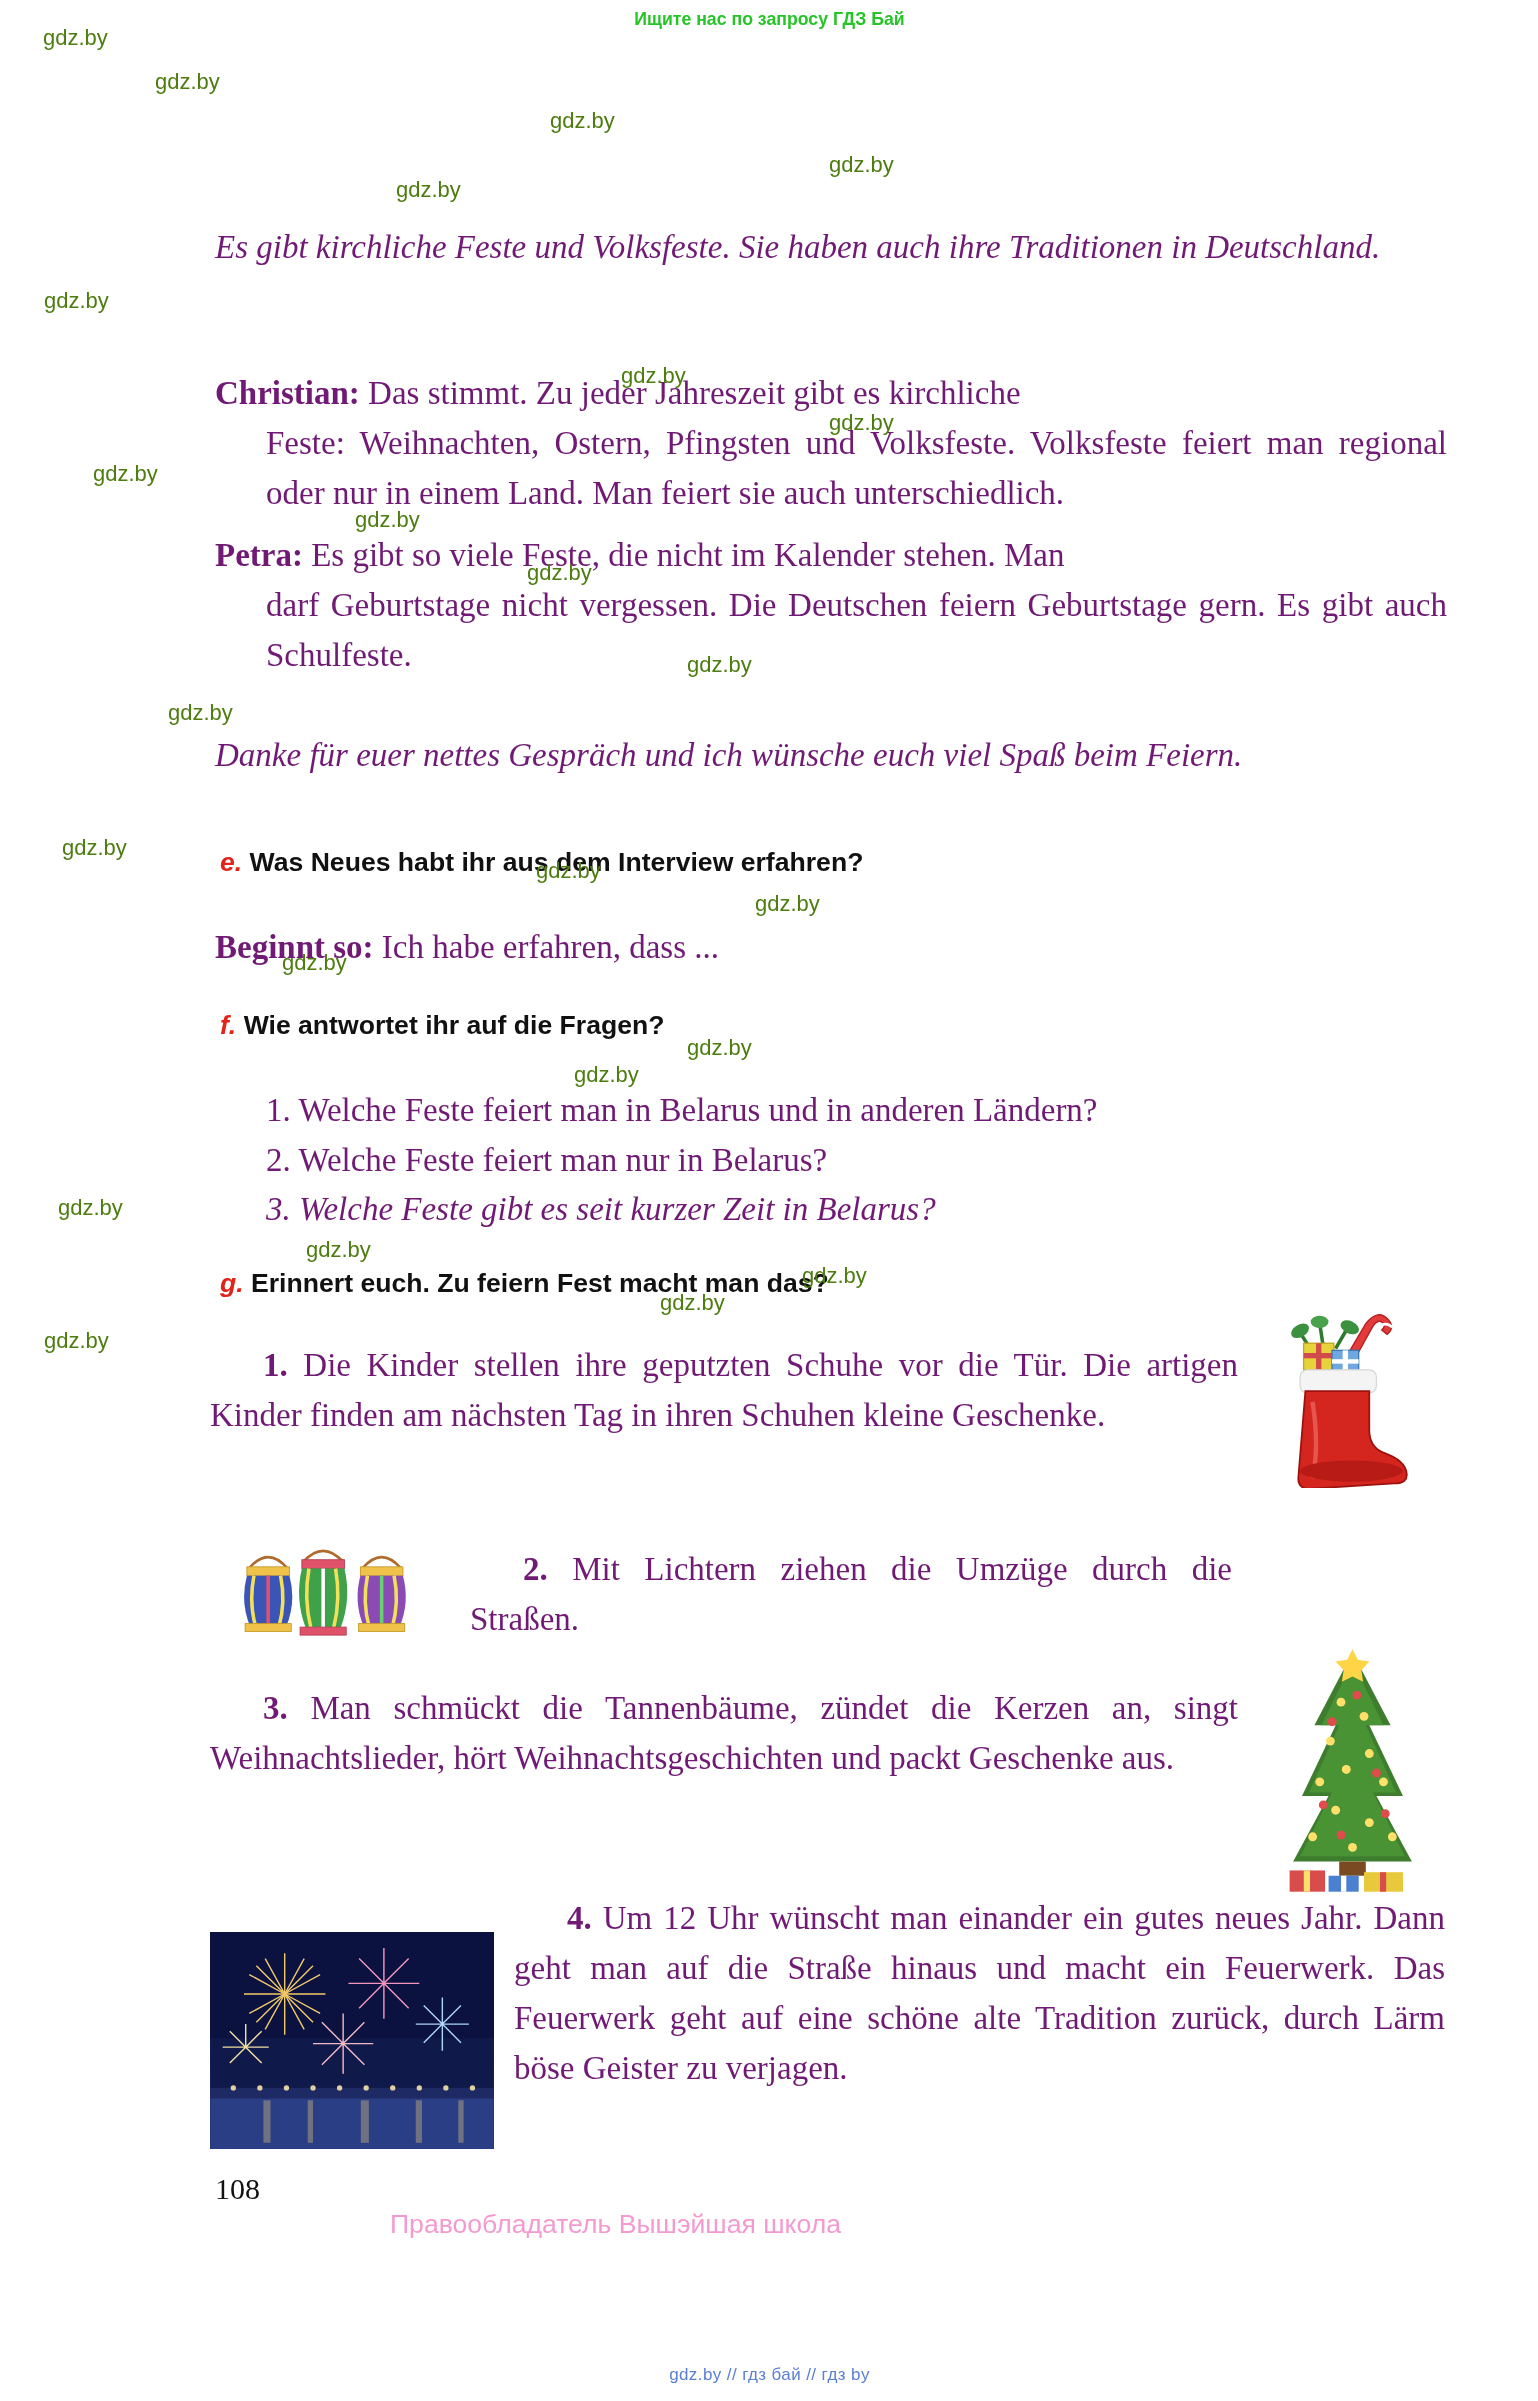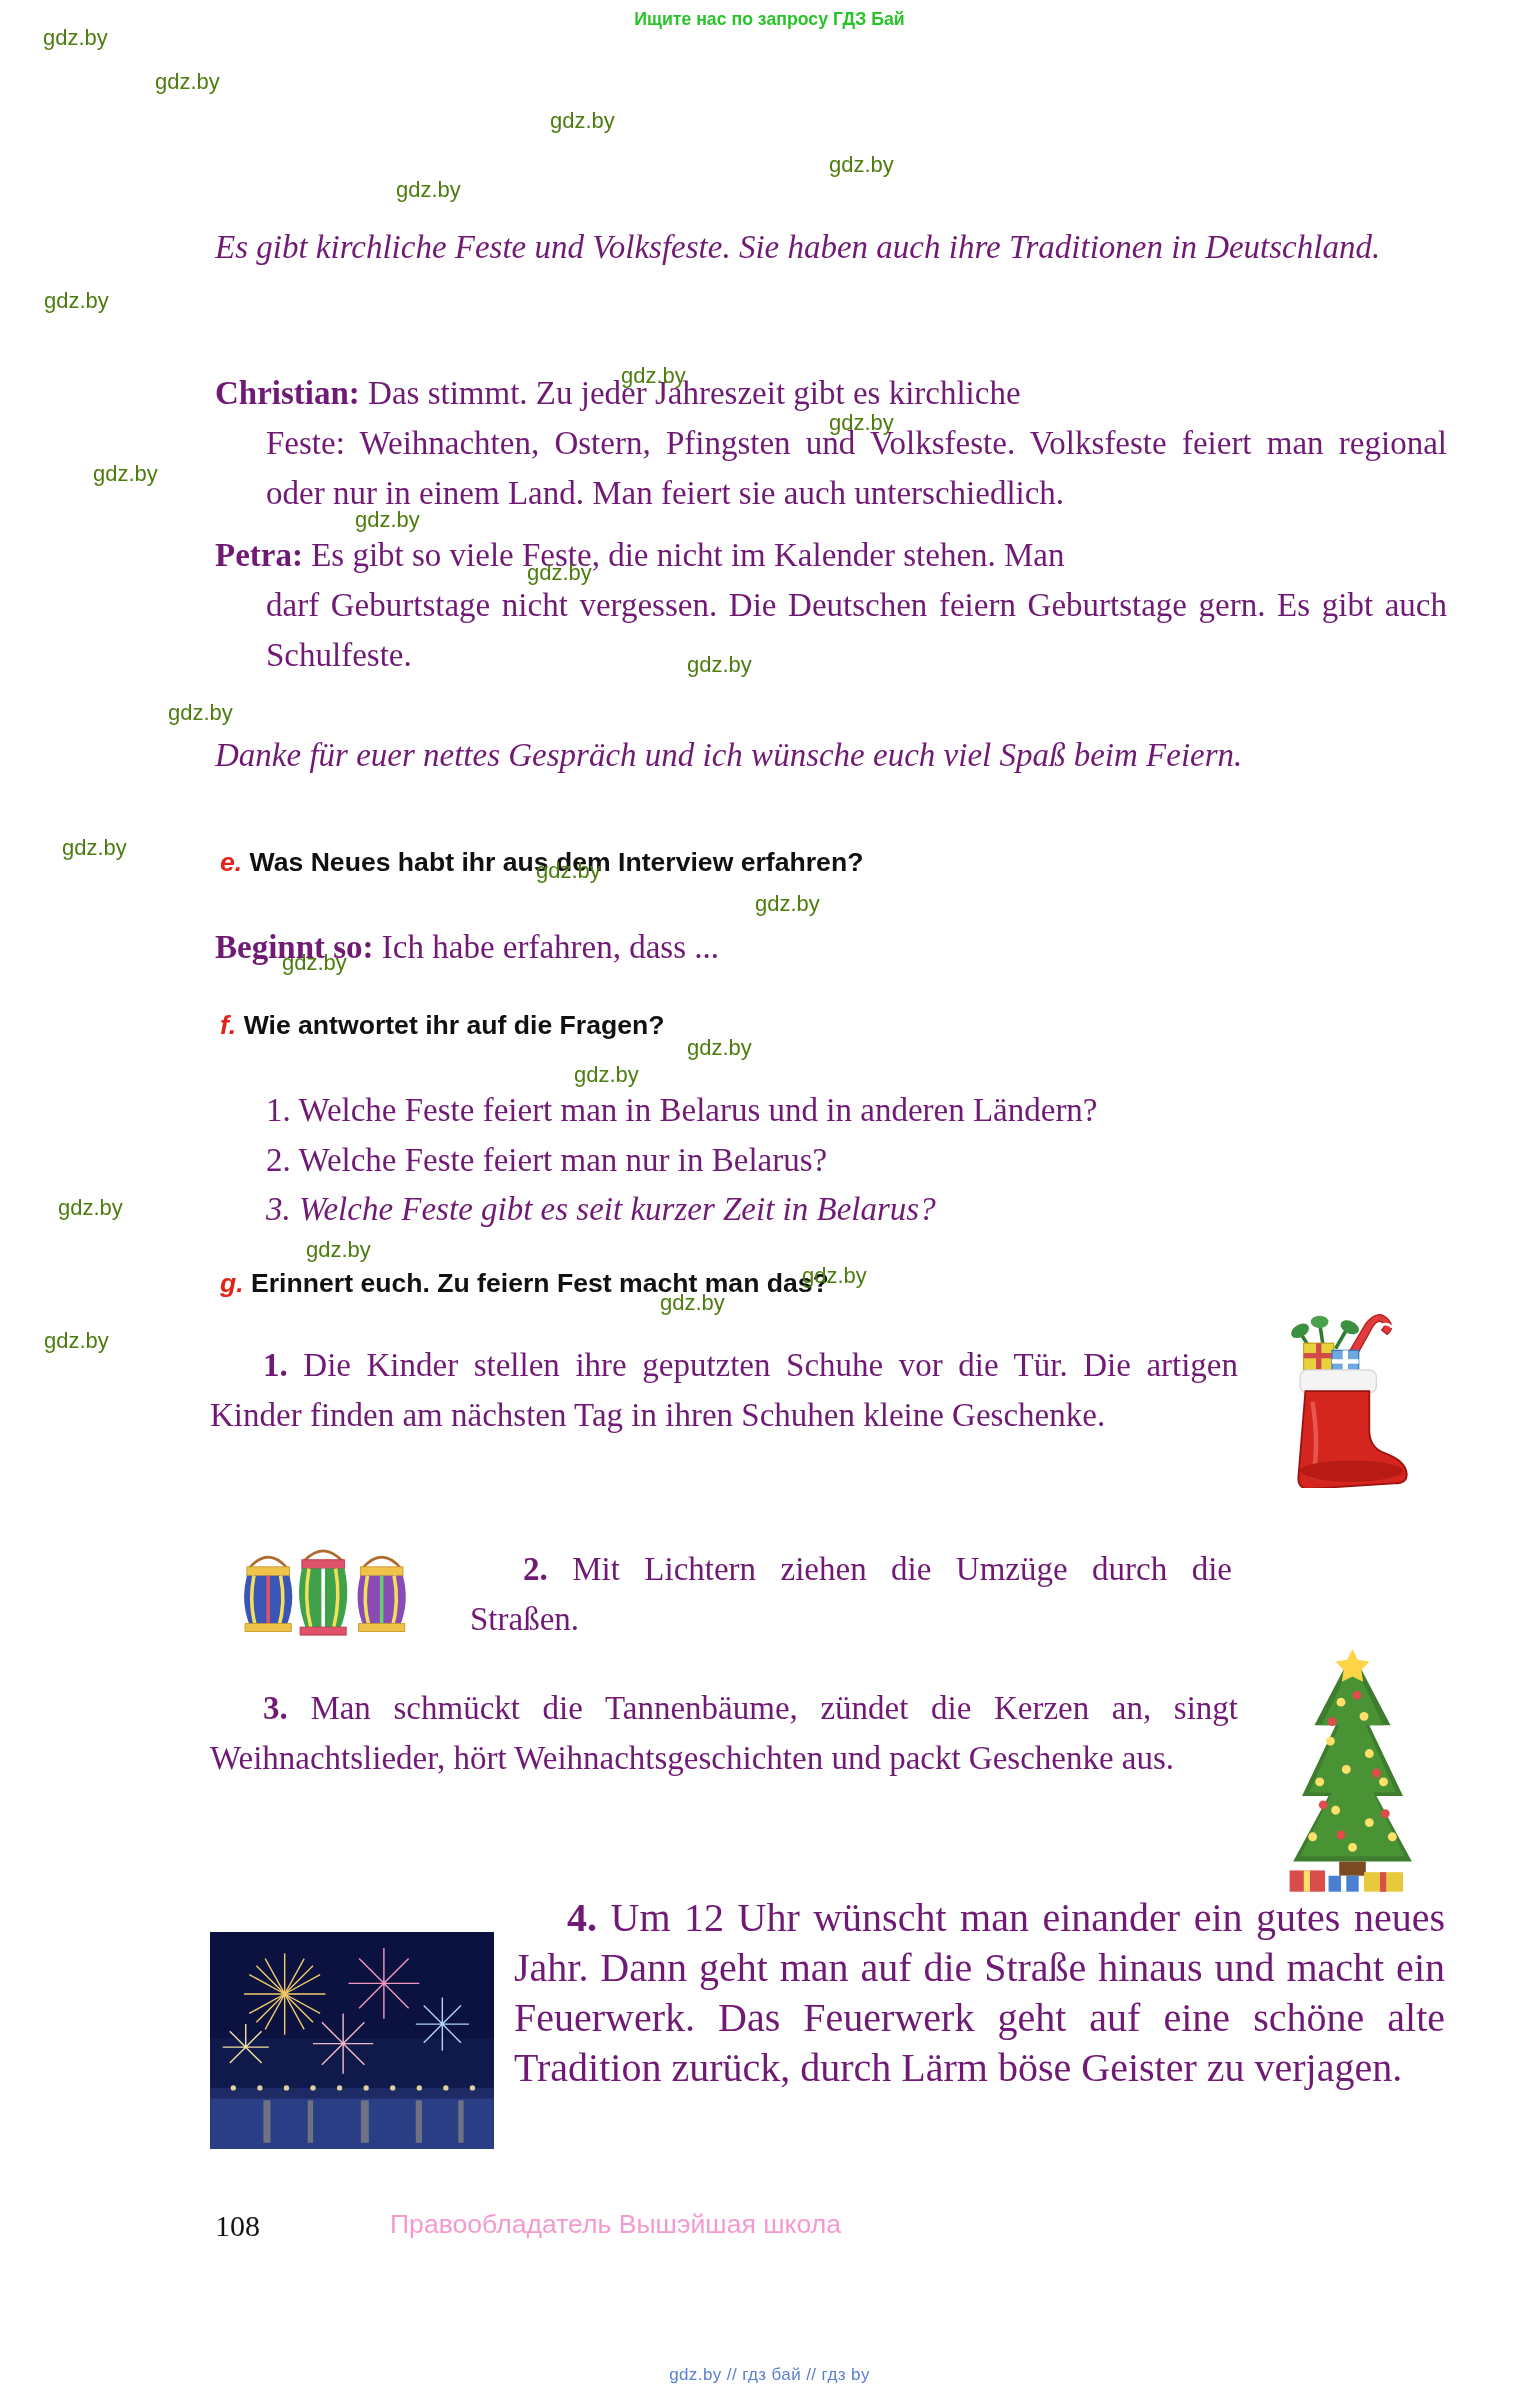--- a/index.html
+++ b/index.html
@@ -185,33 +185,32 @@
     width: 1028px;
     font-size: 33px;
     line-height: 50px;
     text-align: justify;
     text-indent: 53px;
   }
   #g4 {
     left: 514px;
     top: 1893px;
     width: 931px;
-    font-size: 40px;
+    font-size: 33px;
     line-height: 50px;
     text-align: justify;
     text-indent: 53px;
   }
 
   #page-number {
     position: absolute;
     left: 215px;
     top: 2172px;
     font-size: 30px;
     color: #111;
-    margin-top: 37px;
   }
 
   
   .fig { position: absolute; }
 
   
   #fig-boot { left: 1277px; top: 1297px; width: 142px; height: 191px; }
   
   #fig-lanterns { left: 229px; top: 1542px; width: 222px; height: 124px; }
   

